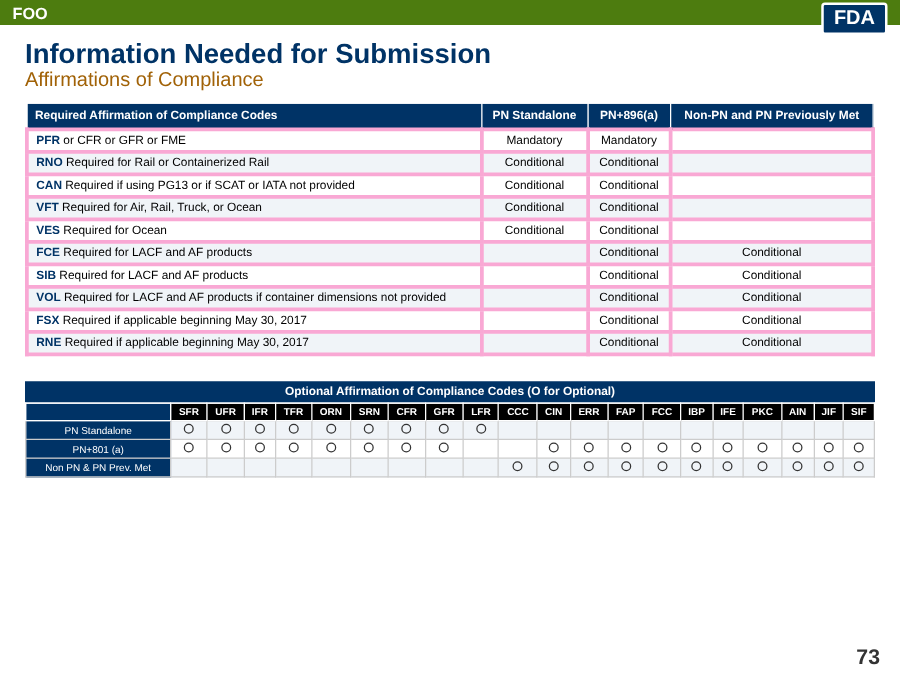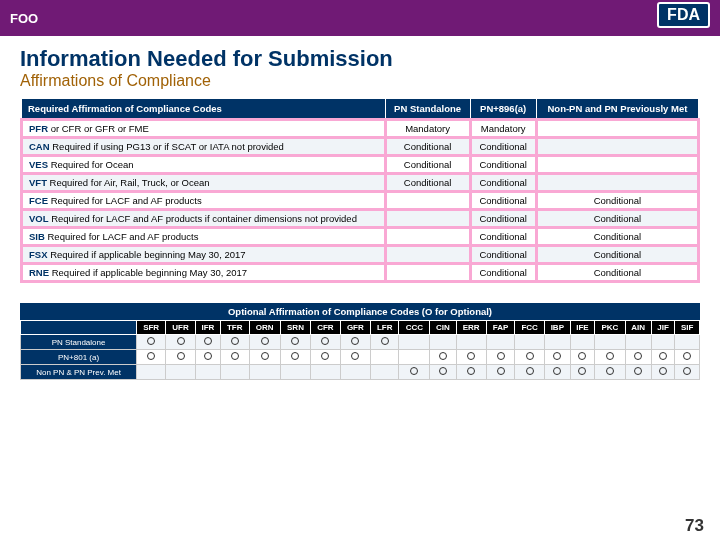--- a/index.html
+++ b/index.html
@@ -6,22 +6,22 @@
     body {
       font-family: Arial, sans-serif;
       background: #fff;
       width: 720px;
       height: 540px;
       overflow: hidden;
       position: relative;
       font-size: 11px;
     }
     .header-bar {
-      background: #701a75;
-      height: 36px;
+      background: #4d7c0f;
+      height: 20px;
       display: flex;
       align-items: center;
       padding: 0 10px;
     }
     .header-bar .foo-text {
       color: #fff;
       font-size: 13px;
       font-weight: bold;
     }
     .fda-logo {
@@ -178,51 +178,57 @@
       </tr>
     </thead>
     <tbody id="compliance-tbody">
         <tr>
           <td class="code-cell"><span class="code-abbr">PFR</span> <span>or CFR or GFR or FME</span></td>
           <td class="center-cell">Mandatory</td>
           <td class="center-cell">Mandatory</td>
           <td class="center-cell"></td>
         </tr>
         <tr>
+          <td class="code-cell"><span class="code-abbr">RNO</span> <span>Required for Rail or Containerized Rail</span></td>
+          <td class="center-cell">Conditional</td>
+          <td class="center-cell">Conditional</td>
+          <td class="center-cell"></td>
+        </tr>
+        <tr>
           <td class="code-cell"><span class="code-abbr">CAN</span> <span>Required if using PG13 or if SCAT or IATA not provided</span></td>
           <td class="center-cell">Conditional</td>
           <td class="center-cell">Conditional</td>
           <td class="center-cell"></td>
         </tr>
         <tr>
+          <td class="code-cell"><span class="code-abbr">VFT</span> <span>Required for Air, Rail, Truck, or Ocean</span></td>
+          <td class="center-cell">Conditional</td>
+          <td class="center-cell">Conditional</td>
+          <td class="center-cell"></td>
+        </tr>
+        <tr>
           <td class="code-cell"><span class="code-abbr">VES</span> <span>Required for Ocean</span></td>
           <td class="center-cell">Conditional</td>
           <td class="center-cell">Conditional</td>
           <td class="center-cell"></td>
         </tr>
         <tr>
-          <td class="code-cell"><span class="code-abbr">VFT</span> <span>Required for Air, Rail, Truck, or Ocean</span></td>
-          <td class="center-cell">Conditional</td>
-          <td class="center-cell">Conditional</td>
-          <td class="center-cell"></td>
-        </tr>
-        <tr>
           <td class="code-cell"><span class="code-abbr">FCE</span> <span>Required for LACF and AF products</span></td>
           <td class="center-cell"></td>
           <td class="center-cell">Conditional</td>
           <td class="center-cell">Conditional</td>
         </tr>
         <tr>
+          <td class="code-cell"><span class="code-abbr">SIB</span> <span>Required for LACF and AF products</span></td>
+          <td class="center-cell"></td>
+          <td class="center-cell">Conditional</td>
+          <td class="center-cell">Conditional</td>
+        </tr>
+        <tr>
           <td class="code-cell"><span class="code-abbr">VOL</span> <span>Required for LACF and AF products if container dimensions not provided</span></td>
-          <td class="center-cell"></td>
-          <td class="center-cell">Conditional</td>
-          <td class="center-cell">Conditional</td>
-        </tr>
-        <tr>
-          <td class="code-cell"><span class="code-abbr">SIB</span> <span>Required for LACF and AF products</span></td>
           <td class="center-cell"></td>
           <td class="center-cell">Conditional</td>
           <td class="center-cell">Conditional</td>
         </tr>
         <tr>
           <td class="code-cell"><span class="code-abbr">FSX</span> <span>Required if applicable beginning May 30, 2017</span></td>
           <td class="center-cell"></td>
           <td class="center-cell">Conditional</td>
           <td class="center-cell">Conditional</td>
         </tr>

